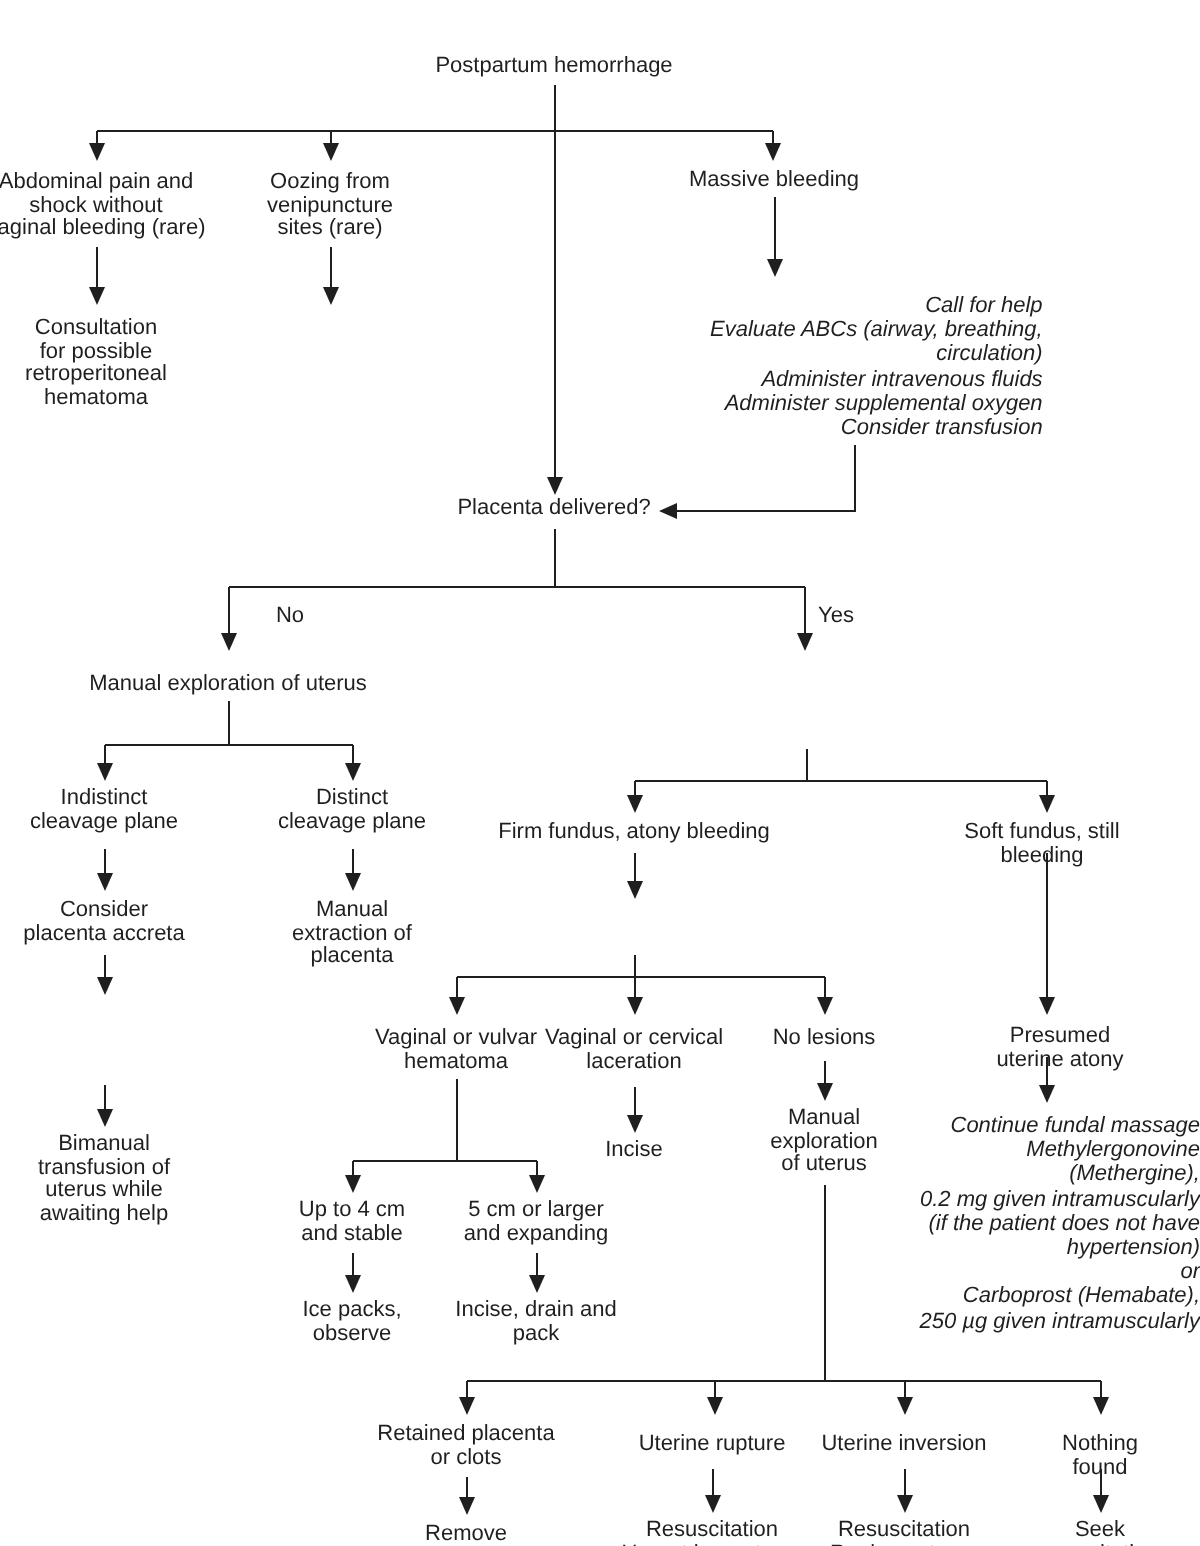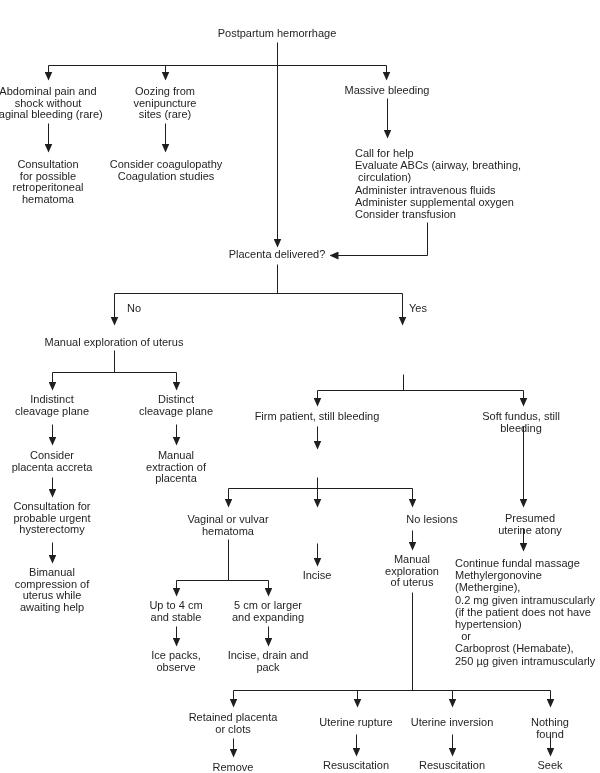--- a/index.html
+++ b/index.html
@@ -2,21 +2,21 @@
 <html><head>
 <meta charset="utf-8">
 <title></title>
 <style>
   html,body{margin:0;padding:0;background:#fff;}
   .stage{position:relative;width:600px;height:773px;background:#ffffff;overflow:hidden;
          font-family:"Liberation Sans","DejaVu Sans",sans-serif;color:#1f1f1f;margin-top:20px;}
   svg.wires{position:absolute;left:0;top:0;width:600px;height:773px;}
   .n{position:absolute;font-size:11px;line-height:11.5px;text-align:center;
      transform:translateX(-50%);white-space:pre-wrap;}
-  .b{text-align:left;transform:none;line-height:12.2px;}
+  .b{text-align:right;transform:none;line-height:12.2px;font-style:italic;}
 </style>
 </head>
 <body>
 
 <div class="stage">
 
   <svg class="wires" viewBox="0 0 600 773" xmlns="http://www.w3.org/2000/svg">
     <defs>
       <marker id="ah" viewBox="0 0 9 8" refX="8" refY="4" markerWidth="9" markerHeight="8" orient="auto" markerUnits="userSpaceOnUse">
         <path d="M0 0 L9 4 L0 8 Z" fill="#1f1f1f"></path>
@@ -81,53 +81,50 @@
 shock without
 vaginal bleeding (rare)</div>
   <div class="n" style="left:165px;top:66px">Oozing from
 venipuncture
 sites (rare)</div>
   <div class="n" style="left:387px;top:65px">Massive bleeding</div>
   <div class="n" style="left:48px;top:139px">Consultation
 for possible
 retroperitoneal
 hematoma</div>
-  <div class="n" style="left:166px;top:139px">Consider coagulopathy
-Coagulation studies</div>
   <div class="n b" style="left:355px;top:127px">Call for help
 Evaluate ABCs (airway, breathing,
  circulation)
 Administer intravenous fluids
 Administer supplemental oxygen
 Consider transfusion</div>
   <div class="n" style="left:277px;top:229px">Placenta delivered?</div>
-  <div class="n" style="left:134px;top:283px">No</div>
+  <div class="n" style="left:145px;top:283px">No</div>
   <div class="n" style="left:418px;top:283px">Yes</div>
   <div class="n" style="left:114px;top:317px">Manual exploration of uterus</div>
   <div class="n" style="left:52px;top:374px">Indistinct
 cleavage plane</div>
   <div class="n" style="left:176px;top:374px">Distinct
 cleavage plane</div>
   <div class="n" style="left:52px;top:430px">Consider
 placenta accreta</div>
   <div class="n" style="left:176px;top:430px">Manual
 extraction of
 placenta</div>
-  <div class="n" style="left:52px;top:481px">Consultation for
-probable urgent
-hysterectomy</div>
   <div class="n" style="left:52px;top:547px">Bimanual
-compression of
+transfusion of
 uterus while
 awaiting help</div>
-  <div class="n" style="left:317px;top:391px">Firm patient, still bleeding</div>
+  <div class="n" style="left:317px;top:391px">Firm fundus, atony bleeding</div>
   <div class="n" style="left:521px;top:391px">Soft fundus, still bleeding</div>
   <div class="n" style="left:228px;top:494px">Vaginal or vulvar
 hematoma</div>
-  <div class="n" style="left:432px;top:494px">No lesions</div>
+  <div class="n" style="left:317px;top:494px">Vaginal or cervical
+laceration</div>
+  <div class="n" style="left:412px;top:494px">No lesions</div>
   <div class="n" style="left:530px;top:493px">Presumed uterine atony</div>
   <div class="n" style="left:317px;top:550px">Incise</div>
   <div class="n" style="left:412px;top:534px">Manual
 exploration
 of uterus</div>
   <div class="n b" style="left:455px;top:537px">Continue fundal massage
 Methylergonovine (Methergine),
 0.2 mg given intramuscularly
 (if the patient does not have
 hypertension)

